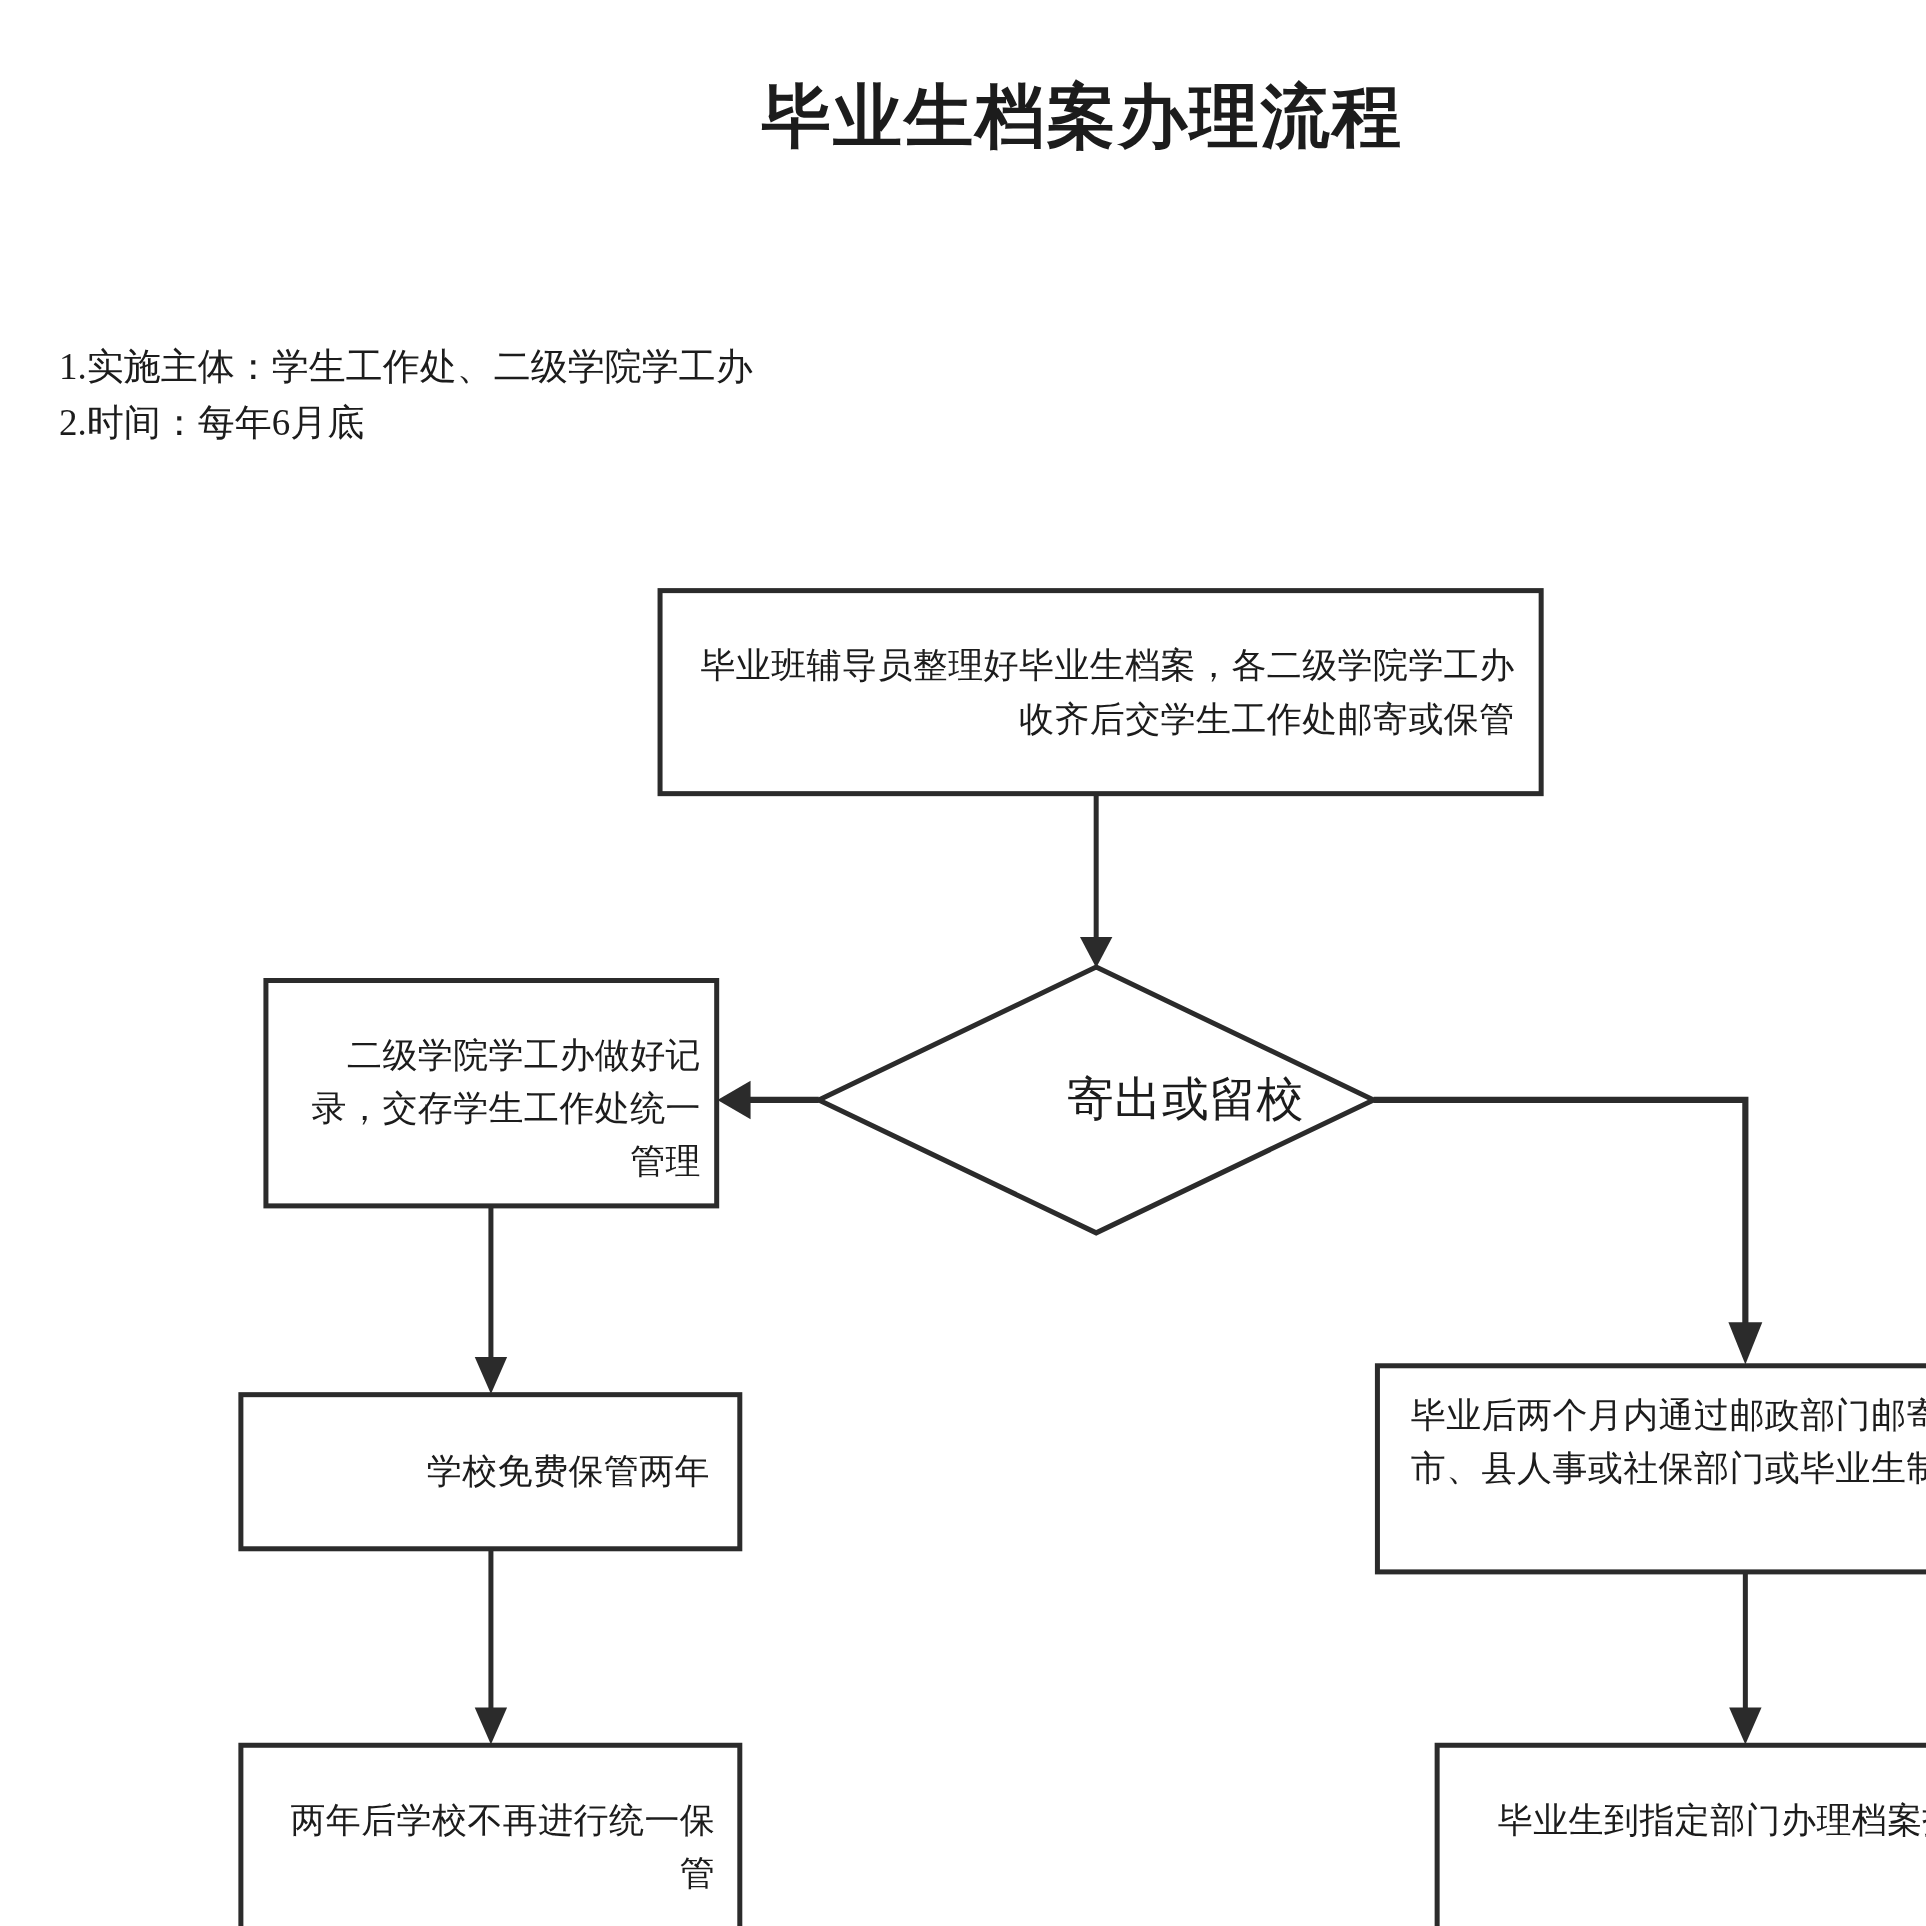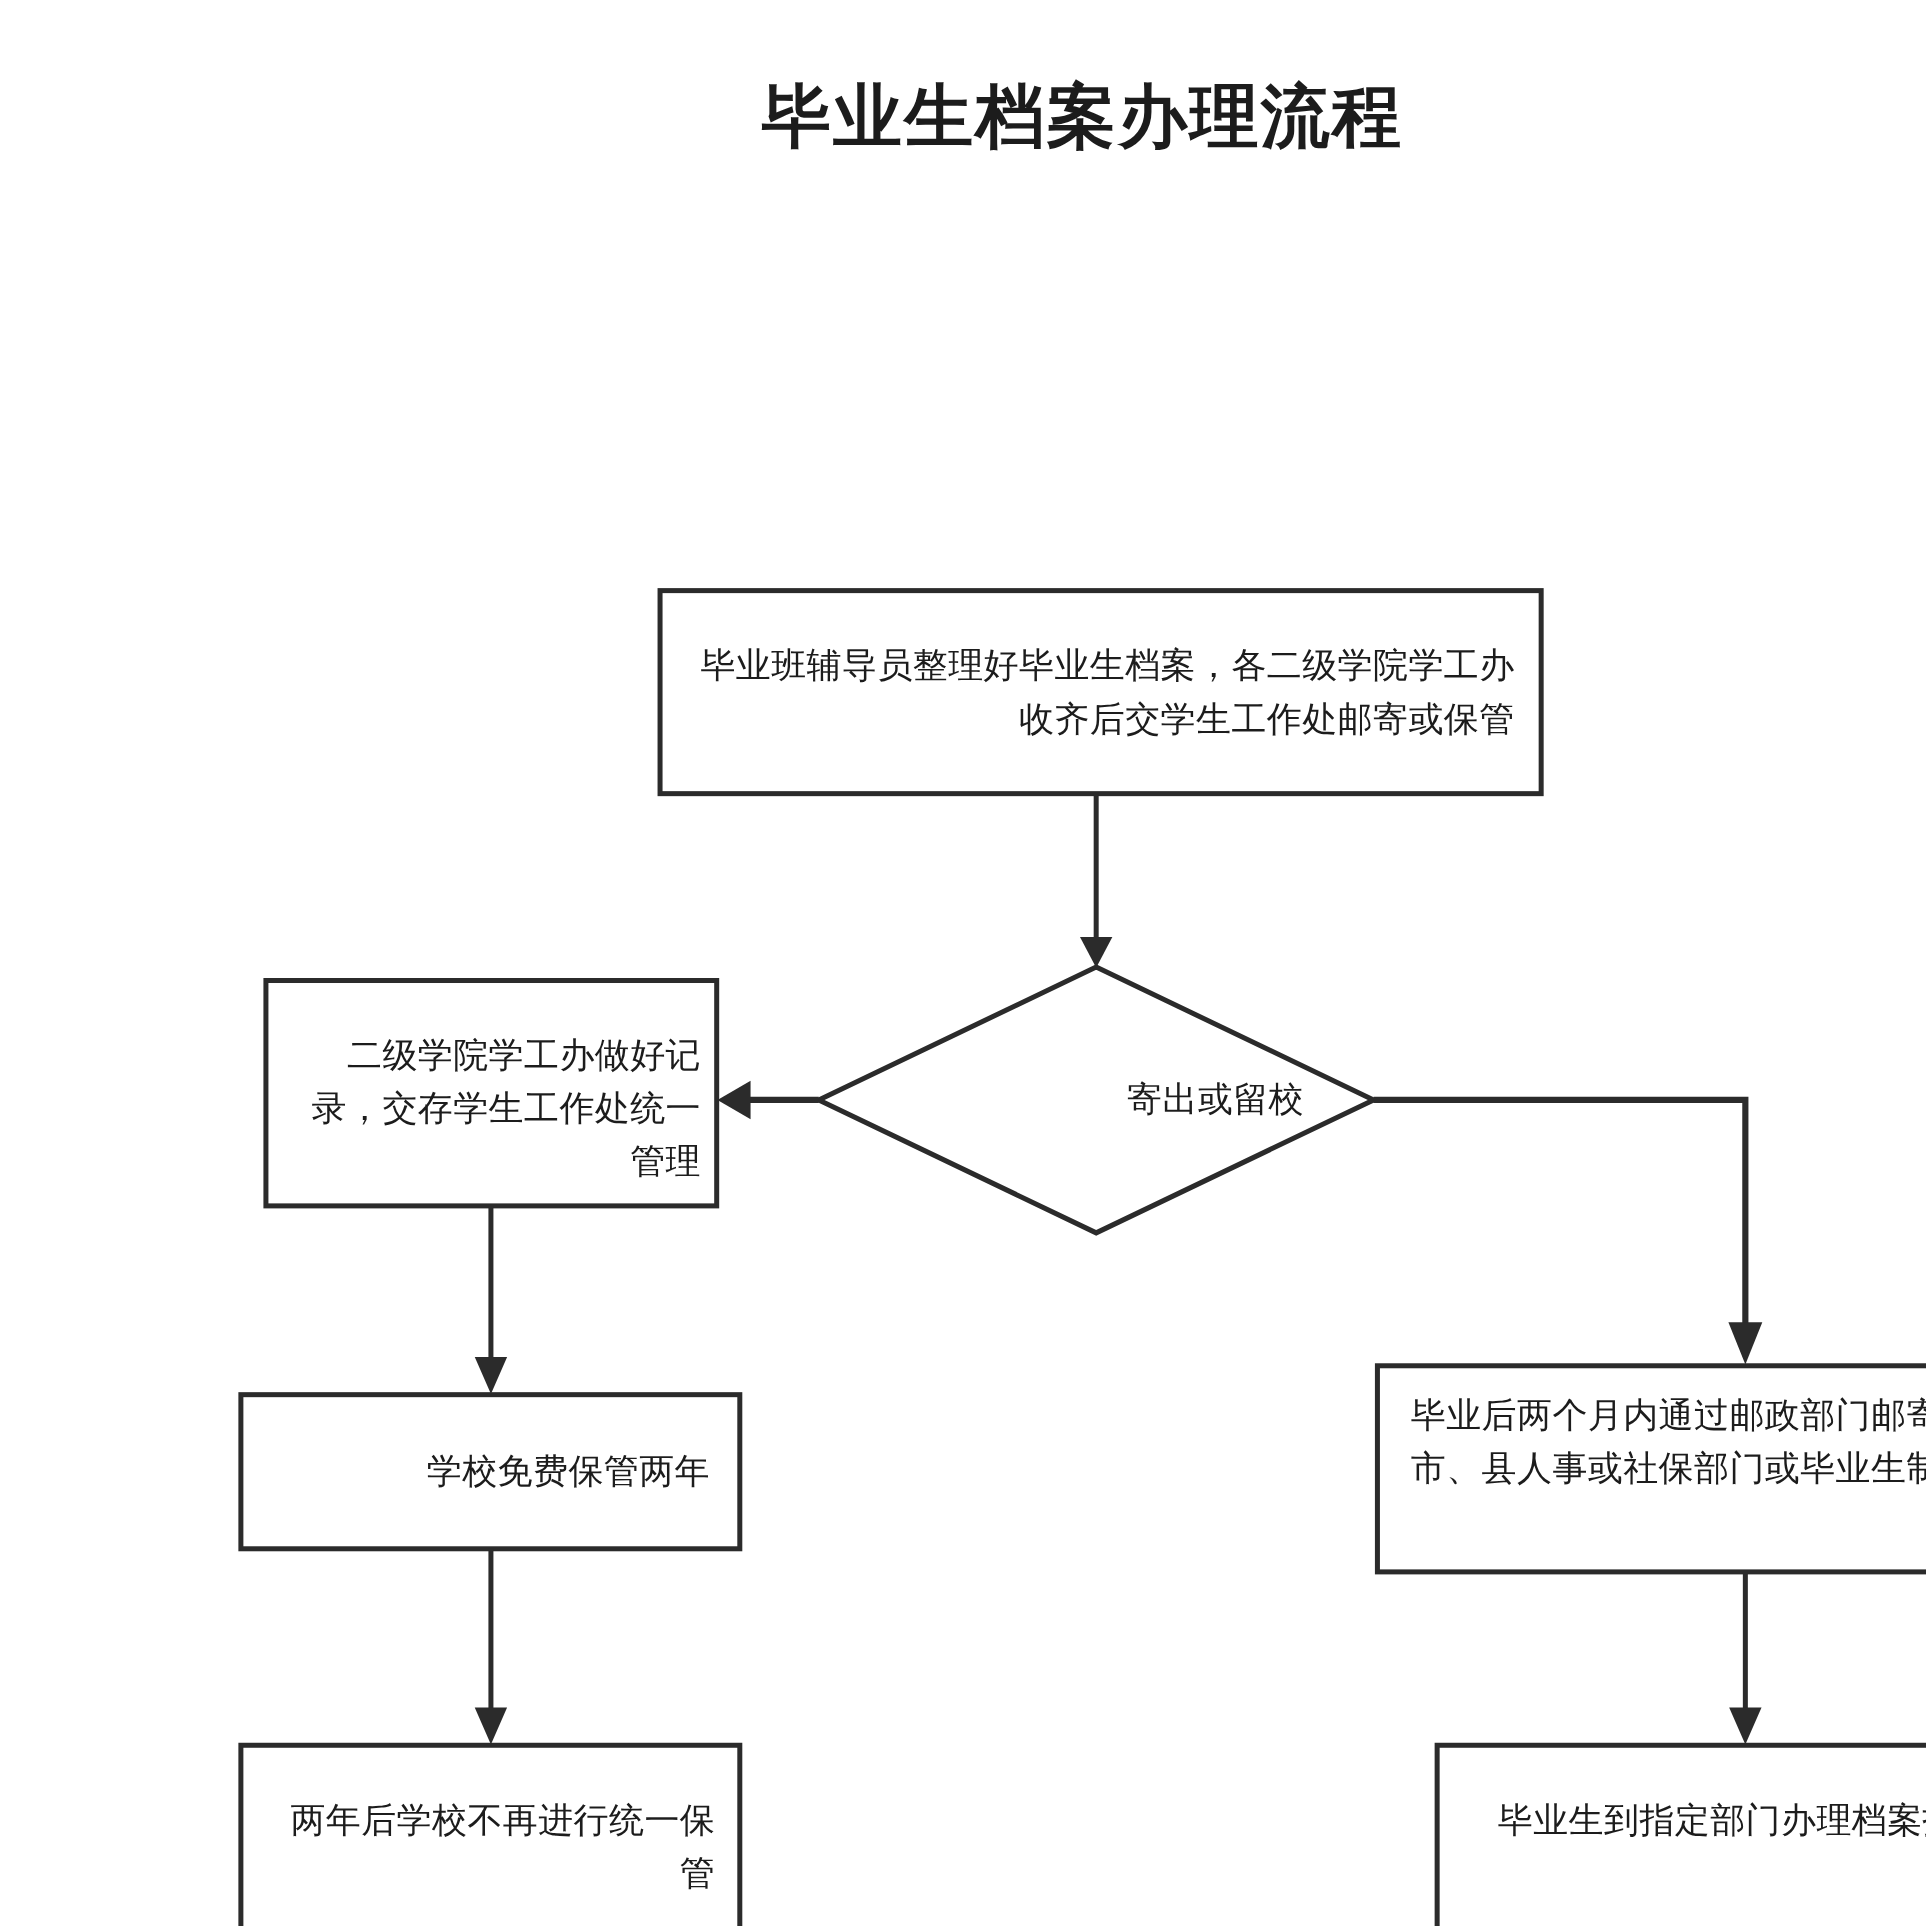--- a/index.html
+++ b/index.html
@@ -64,33 +64,37 @@
     pointer-events: none;
   }
   .node-text span {
     display: block;
     width: 100%;
     font-size: 35px;
     line-height: 1.52;
     letter-spacing: 0.4px;
   }
   .node-box-text span { font-size: 35px; }
-  .node-diamond-text span { font-size: 35px; }
+  .node-diamond-text span { font-size: 47px; }
   .hit {
     position: absolute;
     background: transparent;
   }
 </style>
 </head>
 <body>
 
 <div id="page">
 
   <div class="doc-title">毕业生档案办理流程</div>
 
+  <div class="intro-block">
+    <div class="intro-line">1.实施主体：学生工作处、二级学院学工办</div>
+    <div class="intro-line">2.时间：每年6月底</div>
+  </div>
 
   <svg id="flow-svg" viewBox="0 0 5619 5186" xmlns="http://www.w3.org/2000/svg">
     <defs>
       <marker id="arrow-down" viewBox="0 0 12 12" refX="6" refY="11" markerWidth="12" markerHeight="12" orient="auto-start-reverse">
         <path d="M 1 0 L 11 0 L 6 12 Z" fill="#2b2b2b"></path>
       </marker>
     </defs>
 
     <rect x="1713" y="1533" width="2287" height="527" fill="#ffffff" stroke="#2b2b2b" stroke-width="13"></rect>
 

